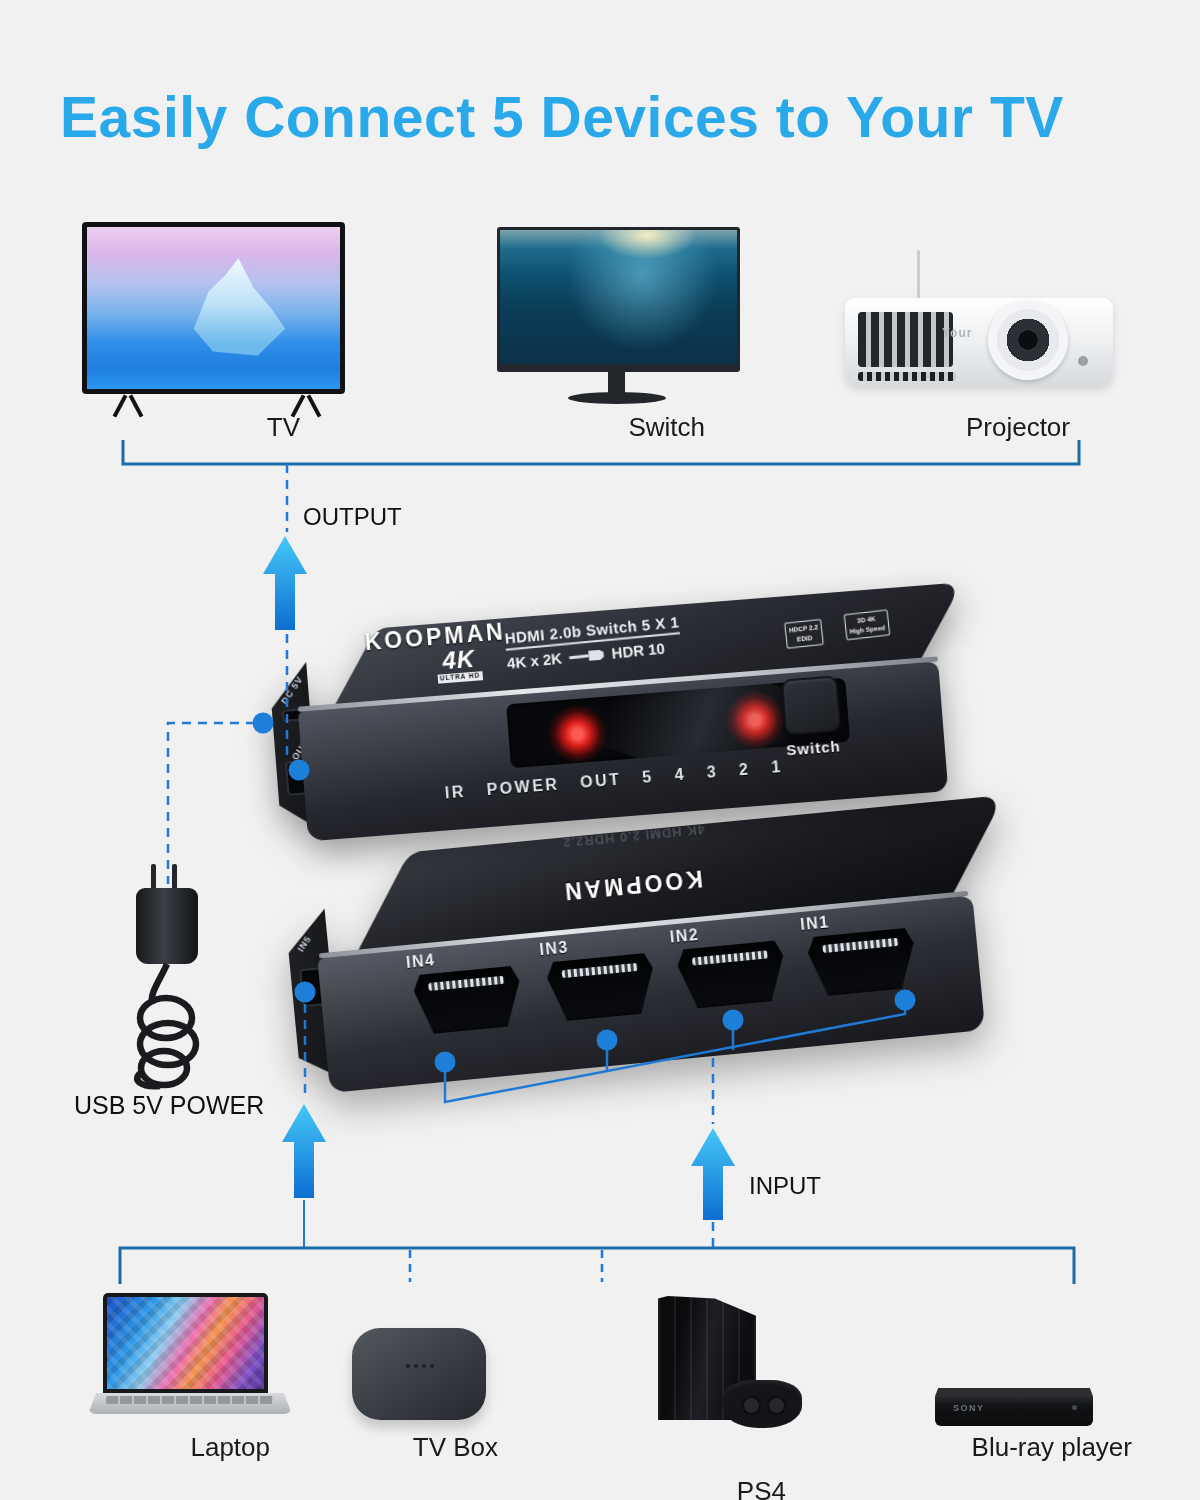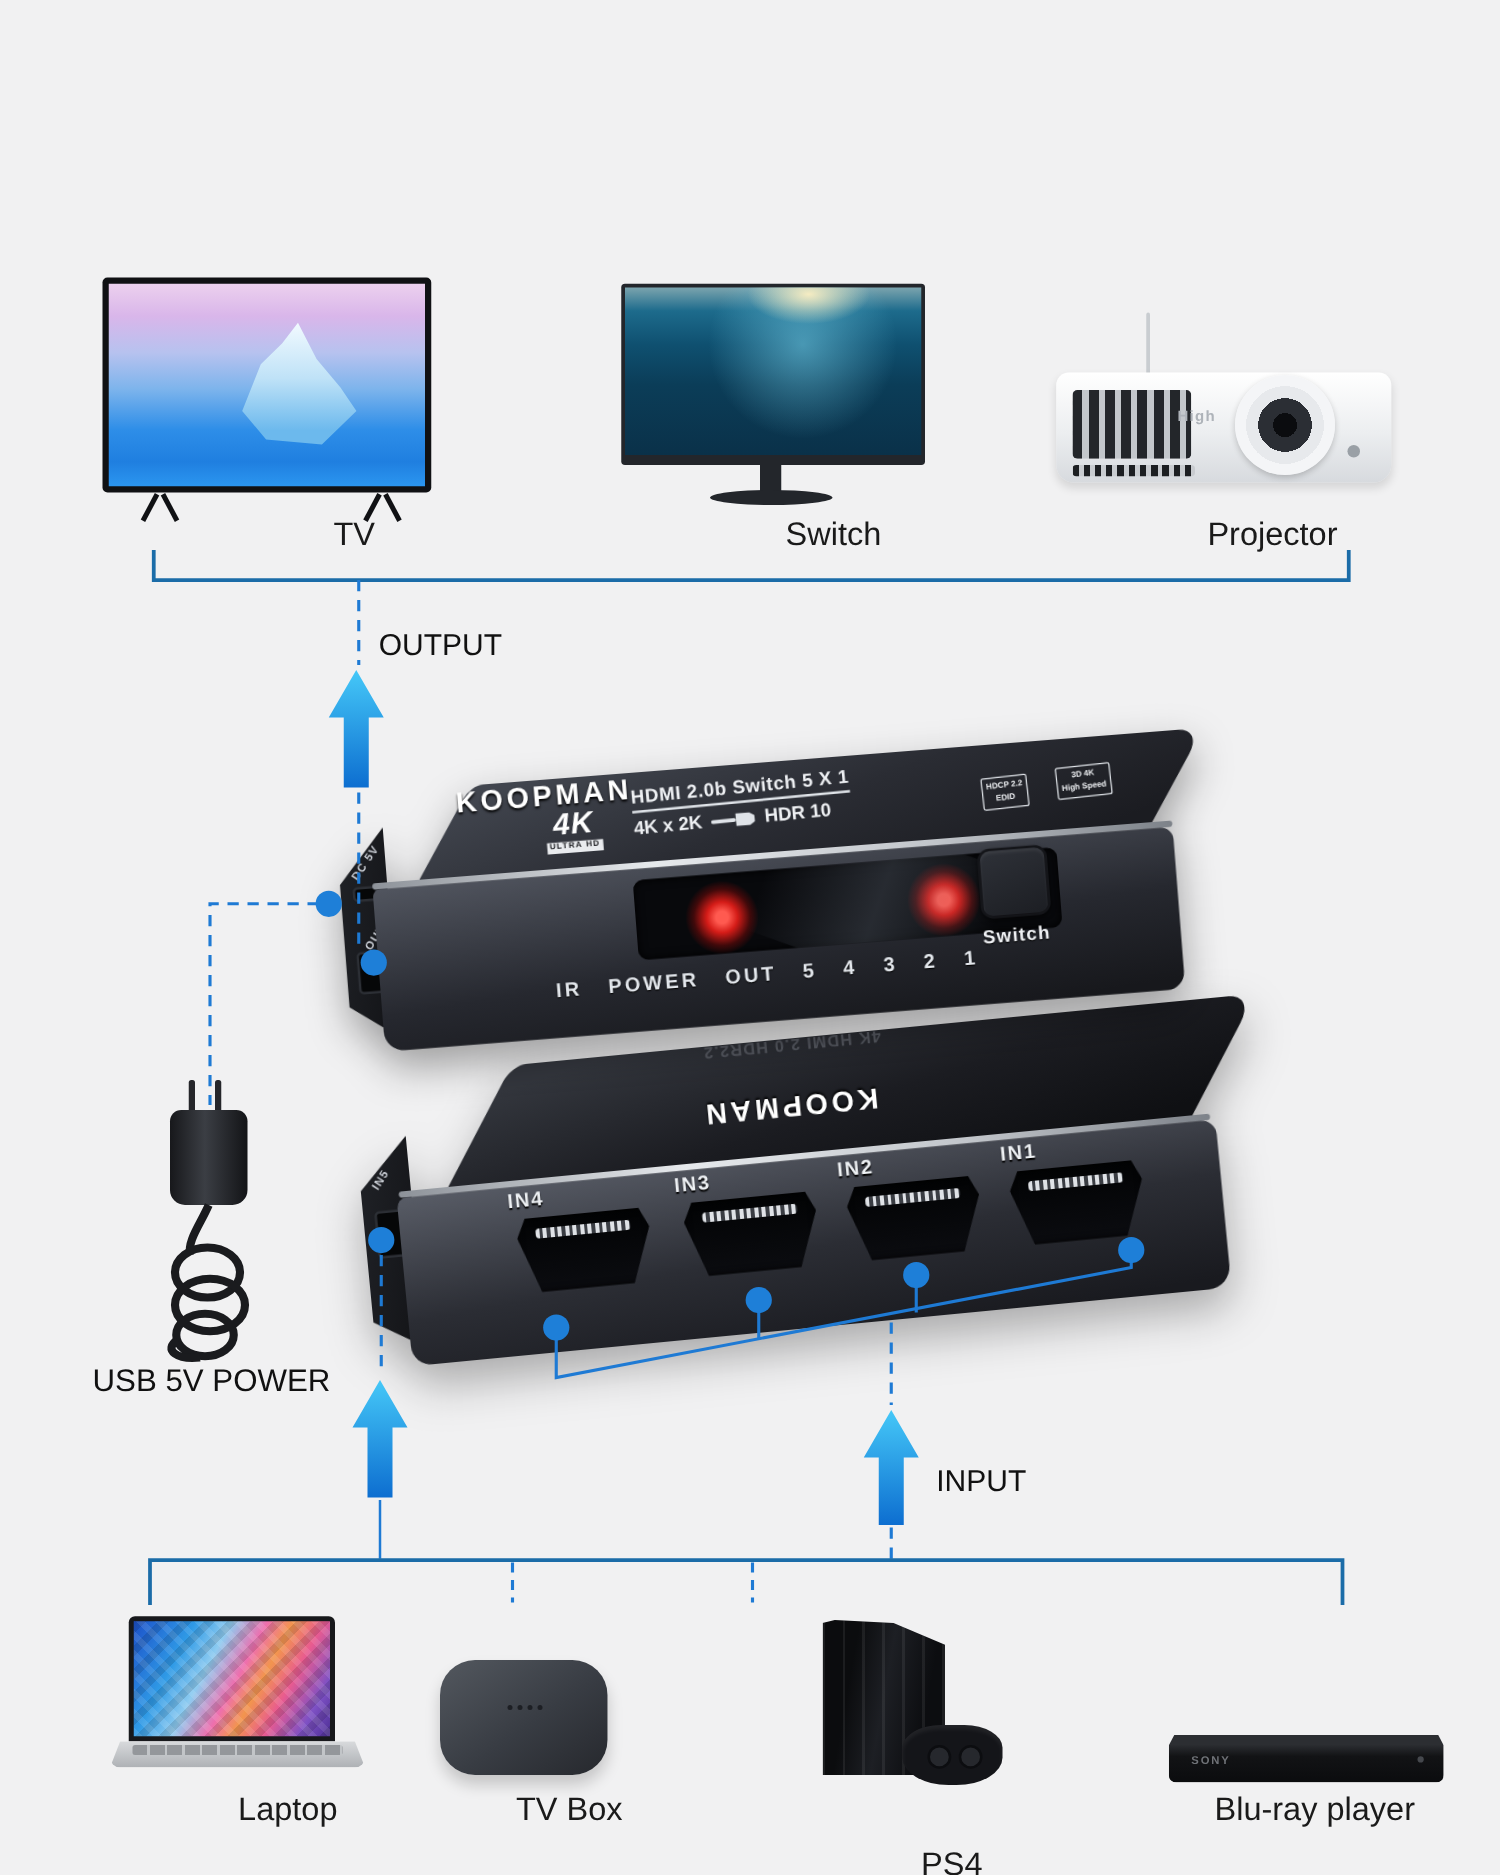--- a/index.html
+++ b/index.html
@@ -88,32 +88,33 @@
     background:linear-gradient(145deg,#53585f,#383c43 55%,#26282d);box-shadow:0 8px 12px rgba(0,0,0,.18);}
   .tvbox-dot{position:absolute;top:36px;width:4px;height:4px;border-radius:50%;background:#1d1f24;}
   .ps4-slab{left:658px;top:1296px;width:98px;height:124px;
     background:linear-gradient(100deg,#0b0c0e 25%,#1d1f24 50%,#0c0d10 80%);
     clip-path:polygon(10% 0,58% 2%,100% 16%,100% 100%,0 100%,0 2%);}
   .ps4-groove{position:absolute;inset:0;
     background:repeating-linear-gradient(90deg,rgba(255,255,255,.07) 0 2px,rgba(0,0,0,0) 2px 16px);}
   .pad{left:722px;top:1380px;width:80px;height:48px;background:#141519;border-radius:38% 38% 46% 46%;
        box-shadow:inset 0 3px 4px rgba(255,255,255,.07);}
   .stick{position:absolute;top:16px;width:15px;height:15px;border-radius:50%;background:#26282d;border:2px solid #0c0d10;}
-  .bluray{left:935px;top:1388px;width:220px;height:38px;border-radius:3px 3px 6px 6px;
+  .bluray{left:935px;top:1388px;width:158px;height:38px;border-radius:3px 3px 6px 6px;
     background:linear-gradient(180deg,#2c2e32 0 20%,#121315 45%,#0b0c0e);
     clip-path:polygon(0 22%,2% 0,98% 0,100% 22%,100% 100%,0 100%);}
   .bluray-brand{position:absolute;left:18px;top:15px;color:#6f7277;font-size:9px;font-weight:bold;letter-spacing:1.5px;}
   .bluray-dot{position:absolute;right:16px;top:17px;width:5px;height:5px;border-radius:50%;background:#45484d;}
   svg.lines{left:0;top:0;pointer-events:none;}
 </style>
 </head>
 <body>
 
 <div id="stage">
 
+  <div id="title" class="abs">Easily Connect 5 Devices to Your TV</div>
 
   <div class="abs tv-frame">
     <div class="tv-screen">
       <div class="iceberg"></div>
     </div>
   </div>
   <div class="abs tv-foot" style="left:118px;top:394px;transform:rotate(28deg);"></div>
   <div class="abs tv-foot" style="left:134px;top:394px;transform:rotate(-28deg);"></div>
   <div class="abs tv-foot" style="left:296px;top:394px;transform:rotate(28deg);"></div>
   <div class="abs tv-foot" style="left:312px;top:394px;transform:rotate(-28deg);"></div>
@@ -123,21 +124,21 @@
   </div>
   <div class="abs mon-col"></div>
   <div class="abs mon-base"></div>
 
   <div class="abs proj-ant"></div>
   <div class="abs proj-body"></div>
   <div class="abs proj-grille"></div>
   <div class="abs proj-vent"></div>
   <div class="abs proj-lens"></div>
   <div class="abs proj-dot"></div>
-  <div class="abs proj-brand">High</div>
+  <div class="abs proj-brand">Your</div>
 
   <div class="abs devlabel" style="left:130px;top:412px;width:170px;">TV</div>
   <div class="abs devlabel" style="left:530px;top:412px;width:175px;">Switch</div>
   <div class="abs devlabel" style="left:890px;top:412px;width:180px;">Projector</div>
 
   <div class="abs flowlabel" style="left:303px;top:503px;">OUTPUT</div>
   <div class="abs flowlabel" style="left:749px;top:1172px;">INPUT</div>
   <div class="abs flowlabel" style="left:74px;top:1091px;font-size:25px;text-align:right;">USB 5V POWER</div>
 
   <div class="abs device" style="left:308px;top:862px;width:660px;height:240px;transform:rotate(-5.5deg);filter:drop-shadow(0 16px 18px rgba(0,0,0,.30));">

